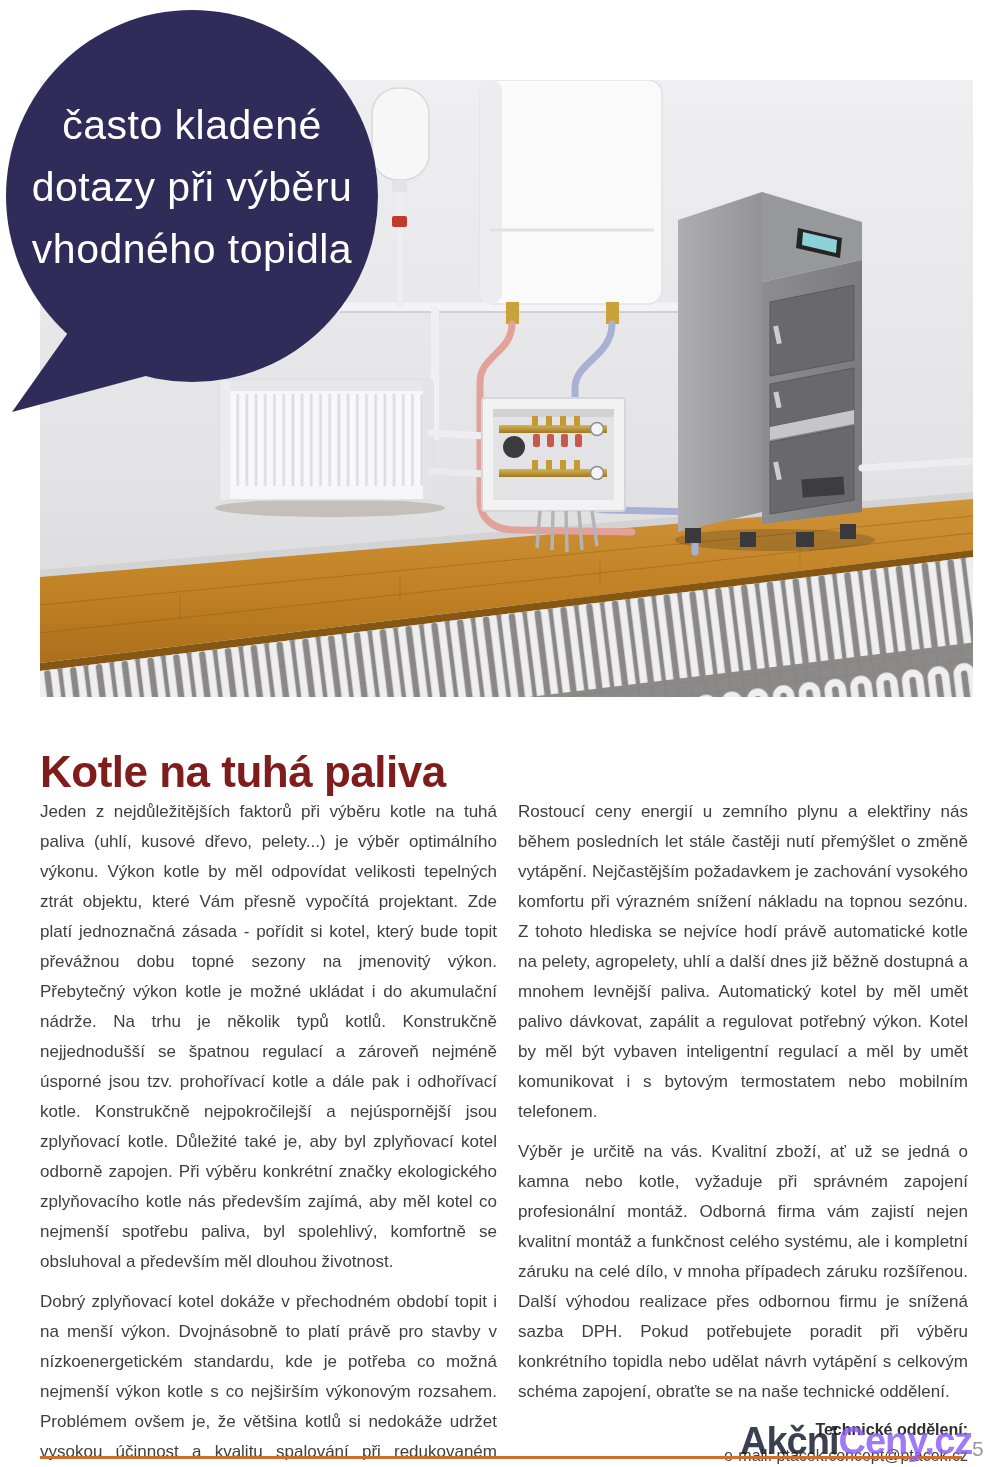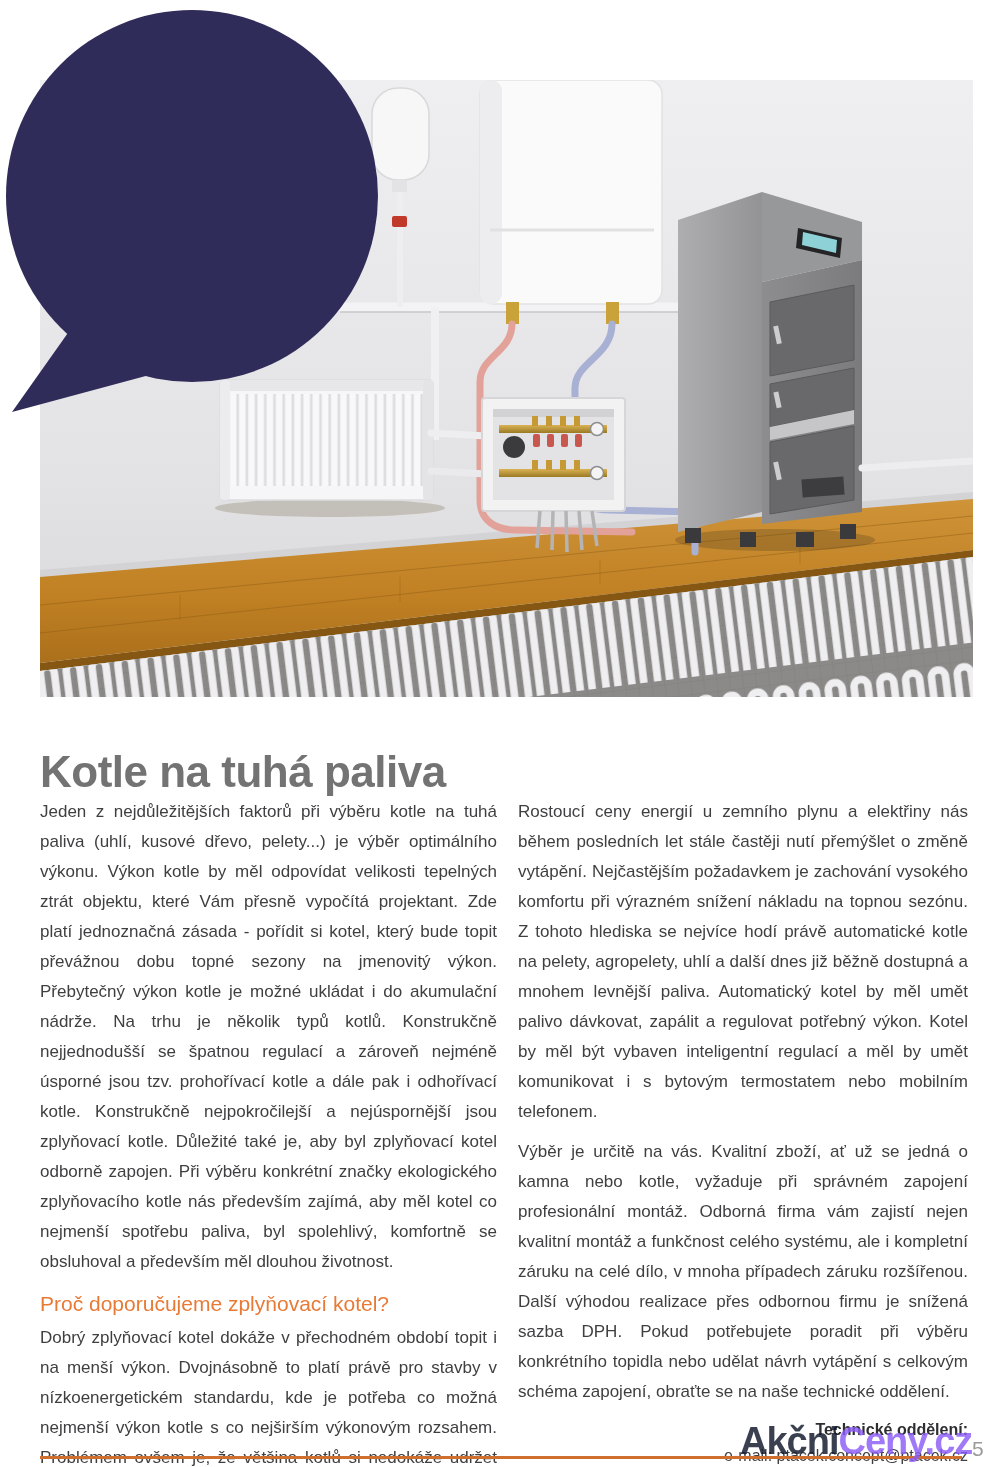--- a/index.html
+++ b/index.html
@@ -13,21 +13,21 @@
   
   .bubble{position:absolute;left:0;top:0;width:400px;height:425px;}
   .bubble-text{
     position:absolute;left:27px;top:94px;width:330px;
     text-align:center;color:#ffffff;font-size:41px;line-height:62px;
     font-weight:400;letter-spacing:0.5px;
   }
   
   .title{
     position:absolute;left:40px;top:718px;width:700px;
-    font-size:44px;font-weight:700;color:#737373;letter-spacing:-0.5px;
+    font-size:44px;font-weight:700;color:#7f1d1d;letter-spacing:-0.5px;
   }
   
   .col{position:absolute;top:797px;color:#3f3f41;}
   .col-left{left:40px;width:457px;}
   .col-right{left:518px;width:450px;}
   .sec-h{
     margin:0 0 6px 0;font-size:21px;line-height:27px;font-weight:400;
     color:#e87a36;
   }
   .sec-h.mt{margin-top:13px;}
@@ -213,26 +213,30 @@
       </g>
     </g>
 
     <line x1="822" y1="388" x2="933" y2="381" stroke="#ededef" stroke-width="7" stroke-linecap="round"></line>
   </svg>
 
   <svg class="bubble" viewBox="0 0 400 425">
     <polygon points="70,330 12,412 168,370" fill="#2f2c59"></polygon>
     <circle cx="192" cy="196" r="186" fill="#2f2c59"></circle>
   </svg>
+  <div class="bubble-text">
+    <div>často kladené</div>
+    <div>dotazy při výběru</div>
+    <div>vhodného topidla</div>
+  </div>
 
   <h1 class="title">Kotle na tuhá paliva</h1>
 
   <div class="col col-left">
     <p class="sec-b">Jeden z nejdůležitějších faktorů při výběru kotle na tuhá paliva (uhlí, kusové dřevo, pelety...) je výběr optimálního výkonu. Výkon kotle by měl odpovídat velikosti tepelných ztrát objektu, které Vám přesně vypočítá projektant. Zde platí jednoznačná zásada - pořídit si kotel, který bude topit převážnou dobu topné sezony na jmenovitý výkon. Přebytečný výkon kotle je možné ukládat i do akumulační nádrže. Na trhu je několik typů kotlů. Konstrukčně nejjednodušší se špatnou regulací a zároveň nejméně úsporné jsou tzv. prohořívací kotle a dále pak i odhořívací kotle. Konstrukčně nejpokročilejší a nejúspornější jsou zplyňovací kotle. Důležité také je, aby byl zplyňovací kotel odborně zapojen. Při výběru konkrétní značky ekologického zplyňovacího kotle nás především zajímá, aby měl kotel co nejmenší spotřebu paliva, byl spolehlivý, komfortně se obsluhoval a především měl dlouhou životnost.</p>
-    <h2 class="sec-h mt">Proč doporučujeme zplyňovací kotel?</h2>
     <p class="sec-b">Dobrý zplyňovací kotel dokáže v přechodném období topit i na menší výkon. Dvojnásobně to platí právě pro stavby v nízkoenergetickém standardu, kde je potřeba co možná nejmenší výkon kotle s co nejširším výkonovým rozsahem. Problémem ovšem je, že většina kotlů si nedokáže udržet vysokou účinnost a kvalitu spalování při redukovaném výkonu. Pro objekty s nízkou tepelnou ztrátou proto doporučujeme instalovat zplynovací kotle, které umí regulovat výkon bez ztráty účinnosti v celém rozsahu výkonu, aniž by to mělo vliv na životnost kotle.</p>
   </div>
 
   <div class="col col-right">
     <p class="sec-b">Rostoucí ceny energií u zemního plynu a elektřiny nás během posledních let stále častěji nutí přemýšlet o změně vytápění. Nejčastějším požadavkem je zachování vysokého komfortu při výrazném snížení nákladu na topnou sezónu. Z tohoto hlediska se nejvíce hodí právě automatické kotle na pelety, agropelety, uhlí a další dnes již běžně dostupná a mnohem levnější paliva. Automatický kotel by měl umět palivo dávkovat, zapálit a regulovat potřebný výkon. Kotel by měl být vybaven inteligentní regulací a měl by umět komunikovat i s bytovým termostatem nebo mobilním telefonem.</p>
     <p class="sec-b">Výběr je určitě na vás. Kvalitní zboží, ať už se jedná o kamna nebo kotle, vyžaduje při správném zapojení profesionální montáž. Odborná firma vám zajistí nejen kvalitní montáž a funkčnost celého systému, ale i kompletní záruku na celé dílo, v mnoha případech záruku rozšířenou. Další výhodou realizace přes odbornou firmu je snížená sazba DPH. Pokud potřebujete poradit při výběru konkrétního topidla nebo udělat návrh vytápění s celkovým schéma zapojení, obraťte se na naše technické oddělení.</p>
     <div class="contact">
       <div class="dept">Technické oddělení:</div>
       <div>e-mail: ptacek.concept@ptacek.cz</div>
     </div>

